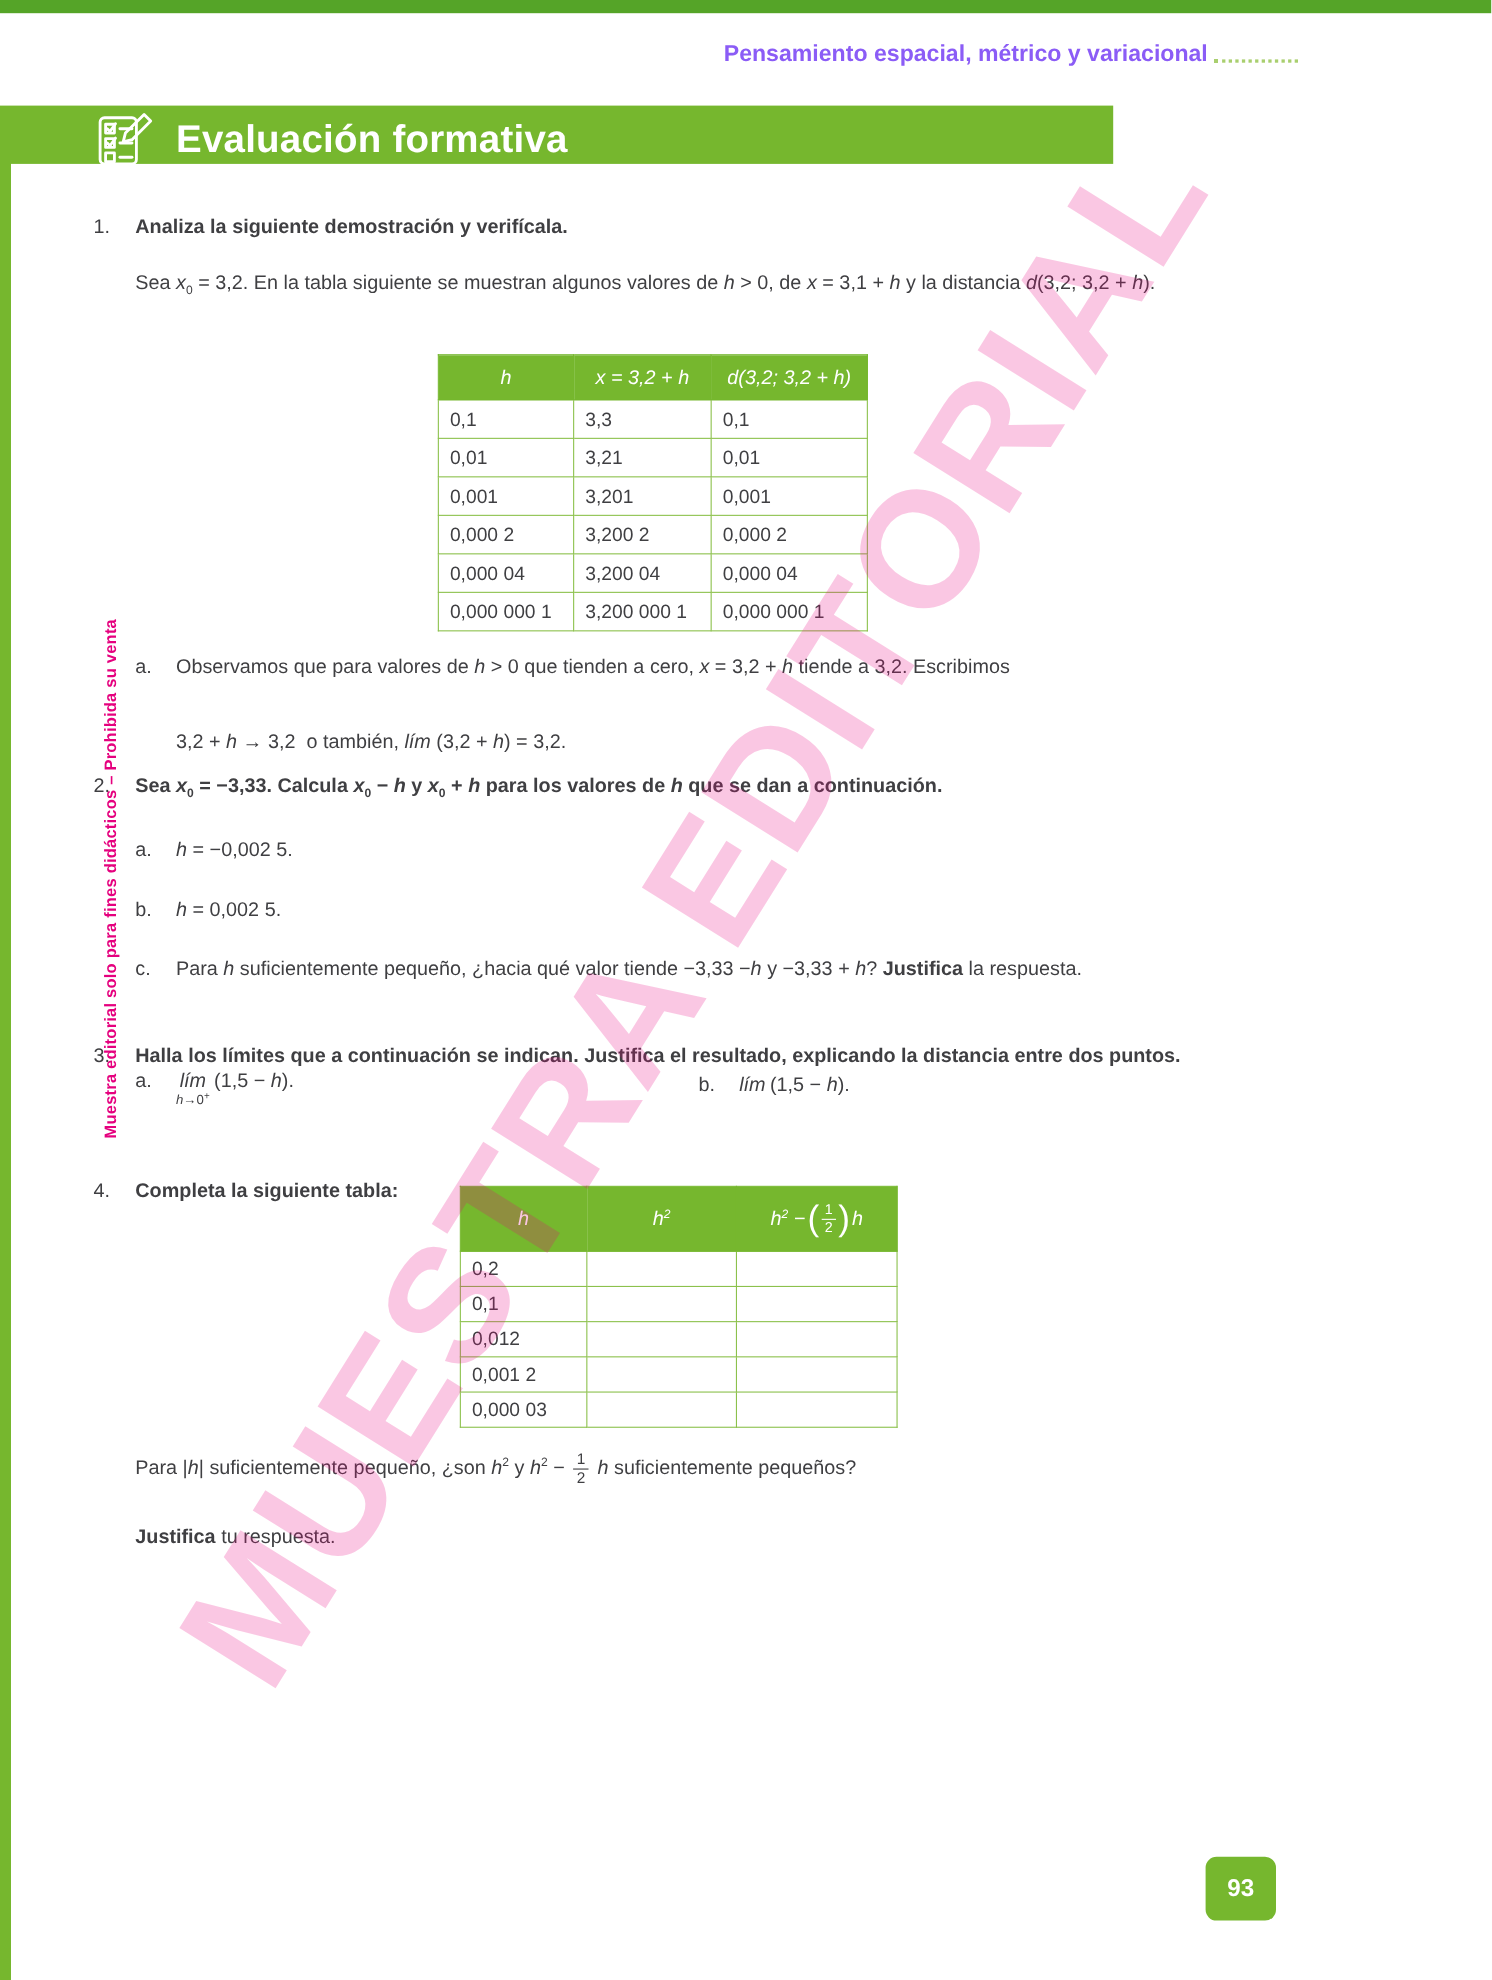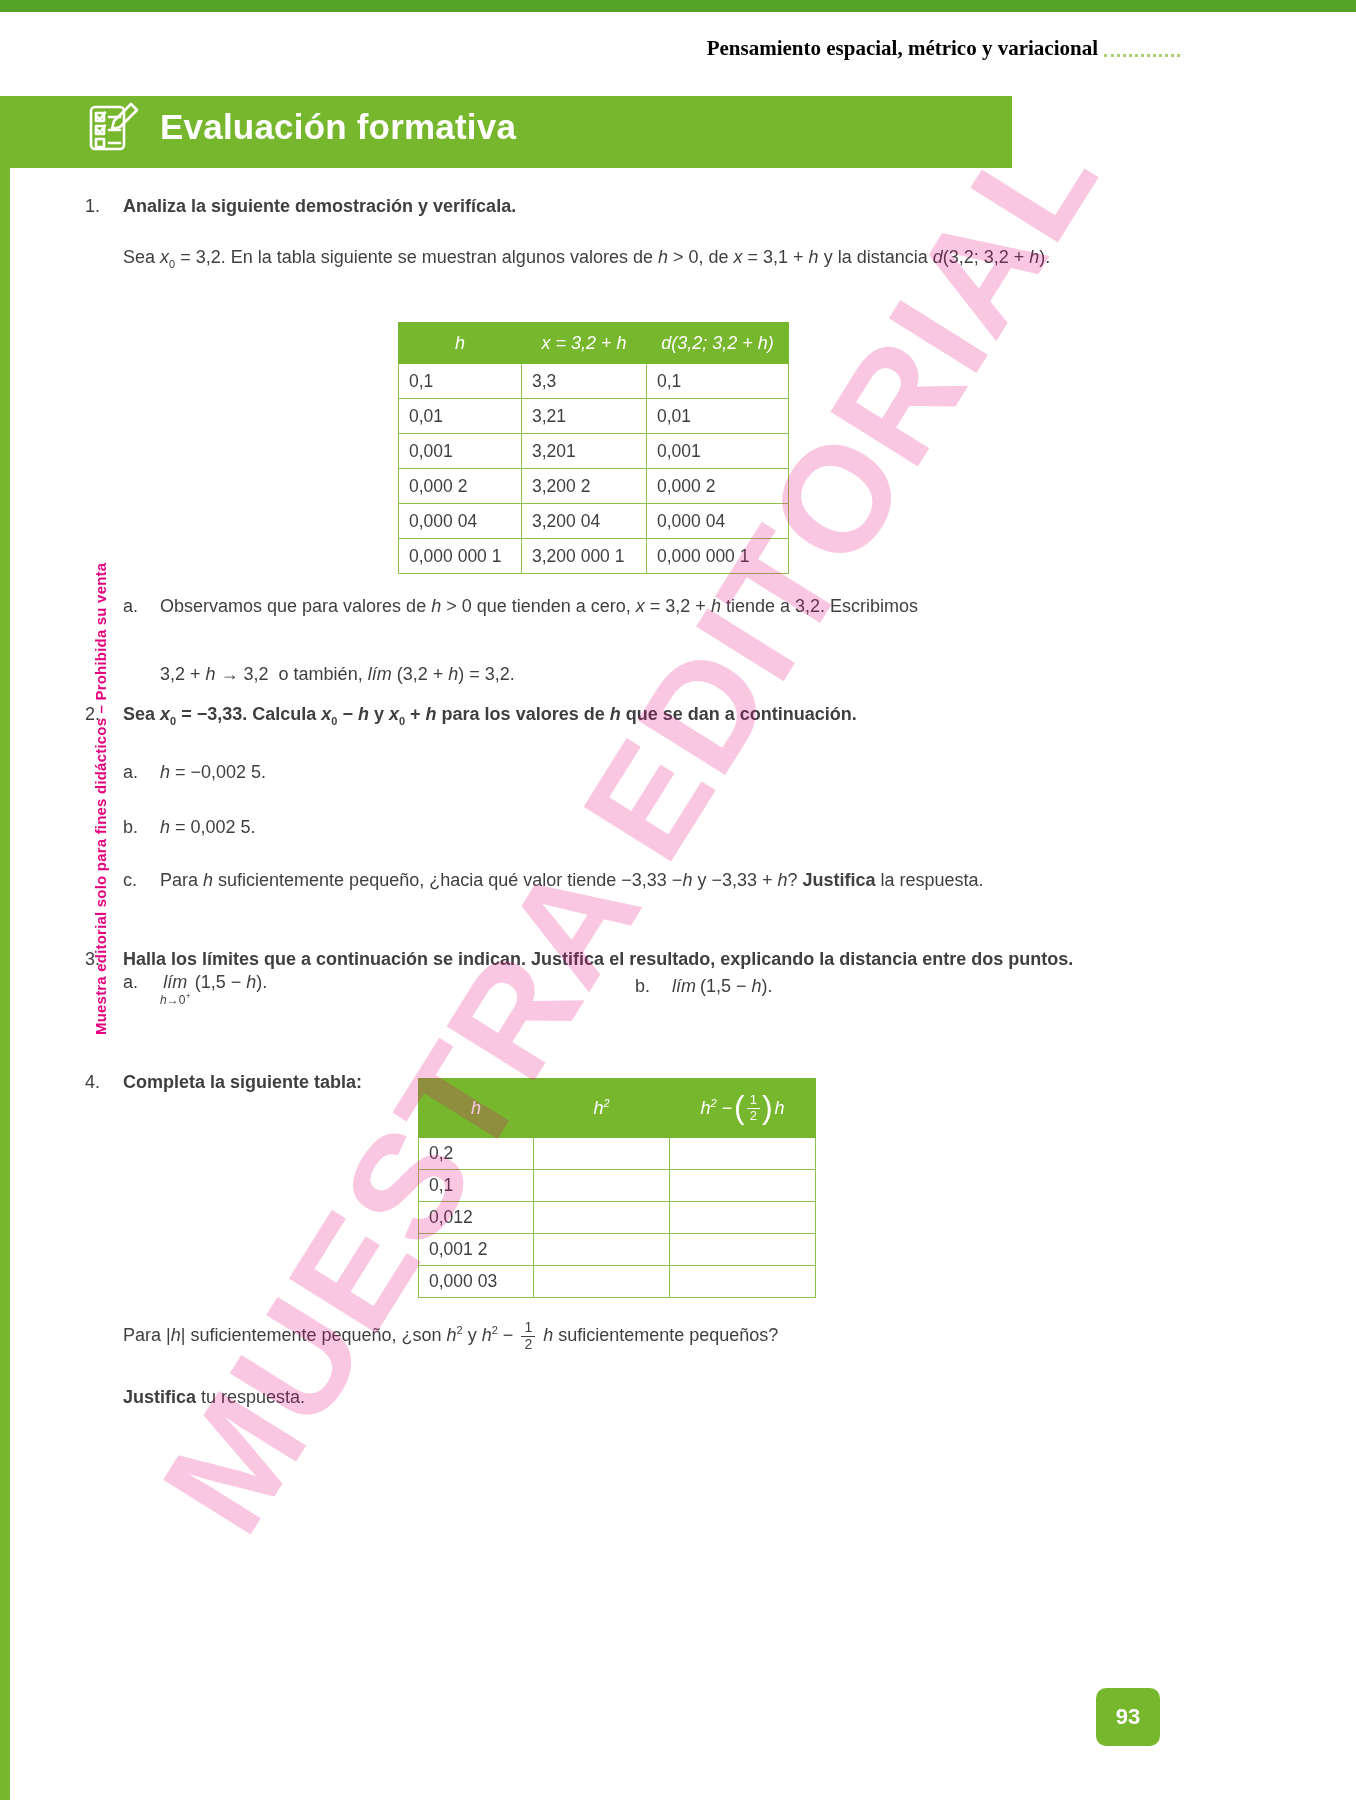--- a/index.html
+++ b/index.html
@@ -9,23 +9,23 @@
     --ink:#3f3f42;
   }
   html,body{margin:0;padding:0;background:#fff;}
   .page{
     position:relative;width:1356px;height:1800px;background:#fff;
     font-family:"Liberation Sans", sans-serif;color:var(--ink);overflow:hidden;
   }
   .topbar{position:absolute;left:0;top:0;width:100%;height:12px;background:var(--green-dark);}
   .leftbar{position:absolute;left:0;top:96px;width:10px;height:1704px;background:var(--green);}
   .header-row{position:absolute;top:36px;right:176px;display:flex;align-items:flex-end;gap:6px;}
-  .header-tag{font-size:21px;font-weight:bold;color:#000000;line-height:1.2;font-family:Liberation Serif, serif;}
+  .header-tag{font-size:21px;font-weight:bold;color:#8b5cf6;line-height:1.2;}
   .dots{width:76px;height:3px;border-bottom:3px dotted #a9cf6e;margin-bottom:4px;}
-  .banner{position:absolute;left:10px;top:96px;width:1002px;height:72px;background:var(--green);}
+  .banner{position:absolute;left:10px;top:96px;width:1002px;height:53px;background:var(--green);}
   .banner-icon{position:absolute;left:72px;top:2px;width:60px;height:60px;}
   .banner-title{position:absolute;left:150px;top:0;height:64px;line-height:62px;color:#fff;font-size:35px;font-weight:bold;letter-spacing:.2px;}
   .block{position:absolute;left:85px;width:1015px;font-size:18px;line-height:28px;}
   .block2{position:absolute;left:123px;width:977px;font-size:18px;line-height:28px;}
   .qnum{display:inline-block;width:38px;vertical-align:top;}
   .qnum2{display:inline-block;width:37px;vertical-align:top;}
   .btxt{font-weight:bold;}
   .inlinebody{display:inline-block;width:930px;vertical-align:top;}
   .para{position:absolute;left:123px;width:977px;font-size:18px;line-height:28px;text-align:justify;}
   i{font-style:italic;}

